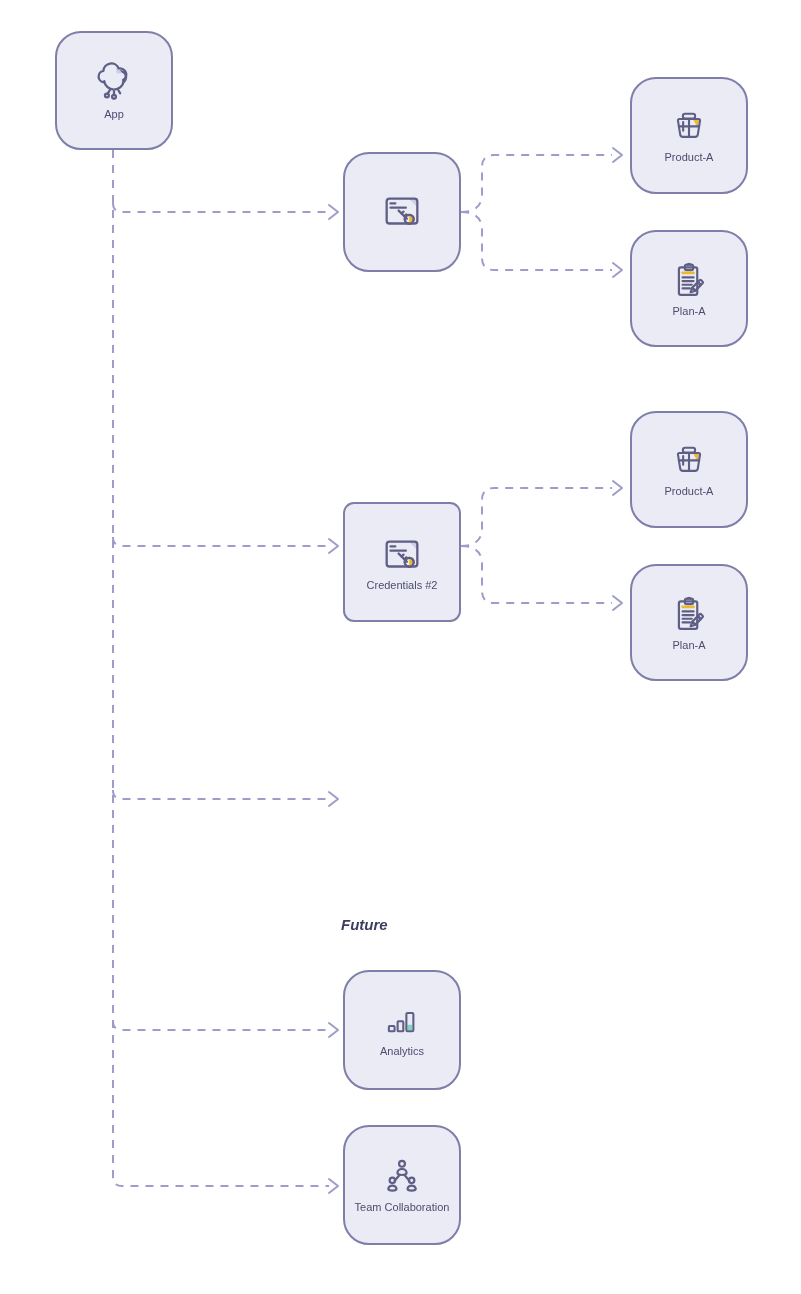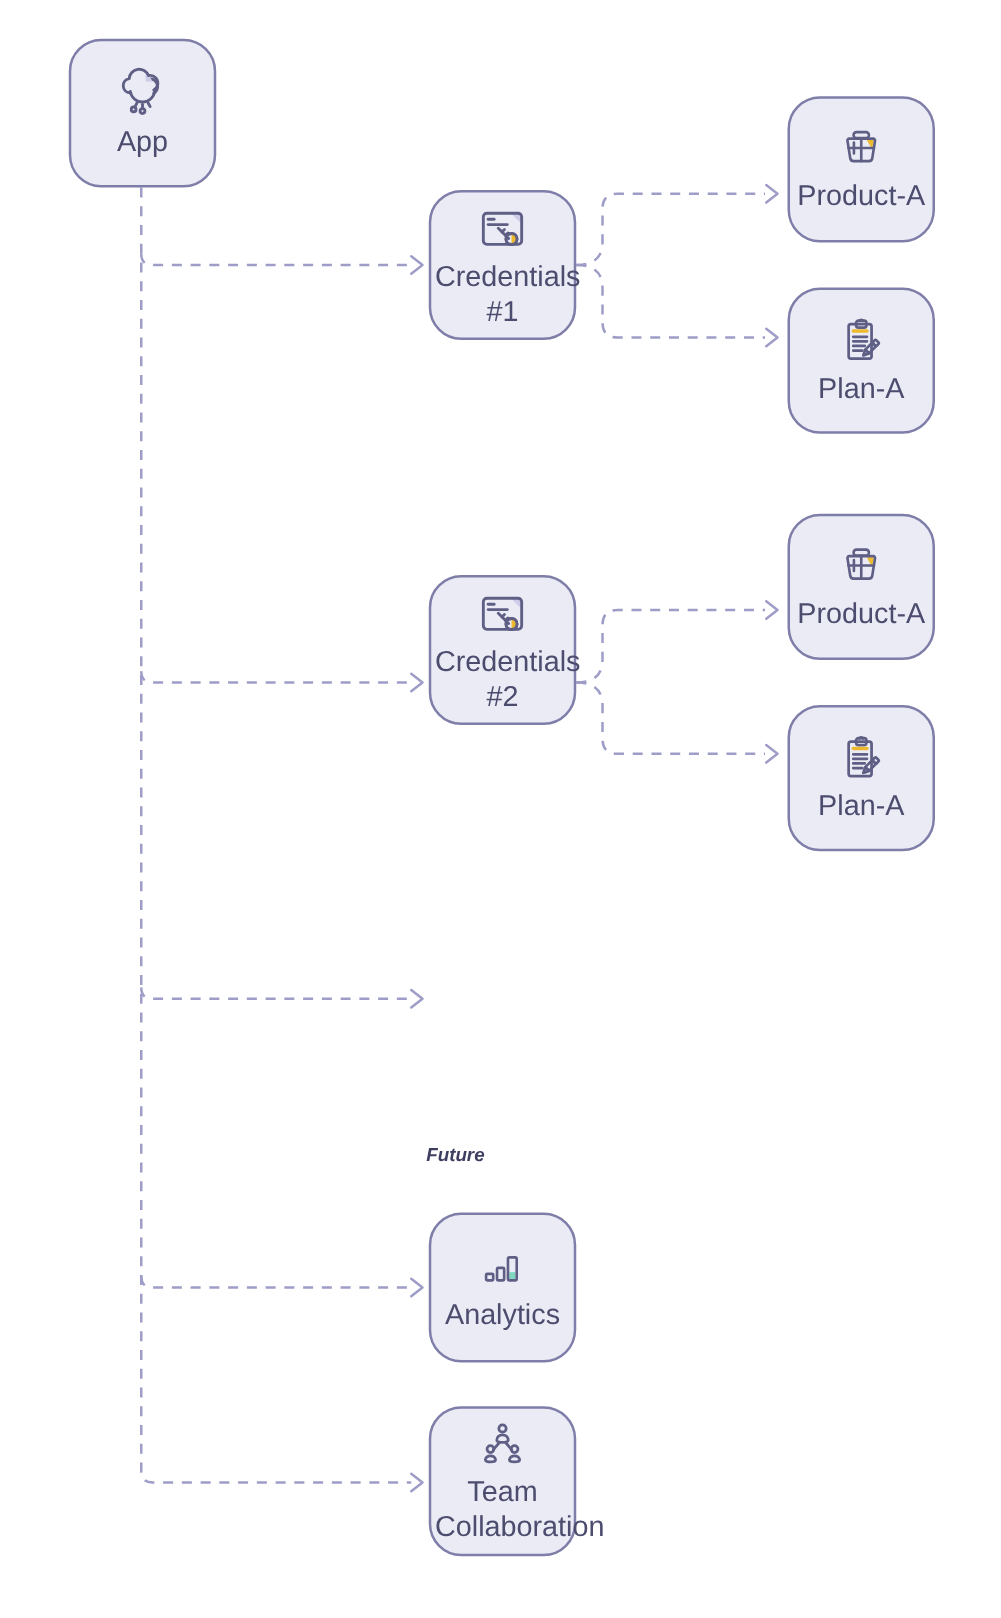--- a/index.html
+++ b/index.html
@@ -9,34 +9,34 @@
   }
   .edges{position:absolute;left:0;top:0;pointer-events:none;}
   .node{
     position:absolute;box-sizing:border-box;
     width:118px;height:120px;
     background:#ebebf6;border:2px solid #7e7ea9;border-radius:26px;
     display:flex;flex-direction:column;align-items:center;justify-content:center;
     gap:1px;
   }
   .node-label{
-    font-size:23px;color:#4c4c6e;text-align:center;line-height:1.18;
+    font-size:11px;color:#4c4c6e;text-align:center;line-height:1.18;
     max-width:108px;
   }
   .node-icon{flex:0 0 auto;display:block;}
   .section-label{
     position:absolute;left:341px;top:916px;
     font-size:15px;font-weight:bold;font-style:italic;color:#3e3e62;
   }
   
   .n-app{left:55px;top:31px;height:119px;}
   .n-cred1{left:343px;top:152px;}
   .n-prod1{left:630px;top:77px;height:117px;}
   .n-plan1{left:630px;top:230px;height:117px;}
-  .n-cred2{left:343px;top:460px;}
+  .n-cred2{left:343px;top:502px;border-radius:11px;}
   .n-prod2{left:630px;top:411px;height:117px;}
   .n-plan2{left:630px;top:564px;height:117px;}
   .n-req{left:343px;top:738px;}
   .n-ana{left:343px;top:970px;}
   .n-team{left:343px;top:1125px;}
   .ic{stroke:#5f5f85;stroke-width:2.4;fill:none;stroke-linecap:round;stroke-linejoin:round;}
 </style>
 </head>
 <body>
 
@@ -92,21 +92,20 @@
       <path d="M31 10h9v9z" fill="#cdcde9" stroke="none"></path>
       <rect class="ic" x="8" y="10" width="32" height="26" rx="3"></rect>
       <path class="ic" stroke-width="2" d="M12 15h5"></path>
       <path class="ic" stroke-width="2.6" d="M12 19.5h16"></path>
       <path class="ic" d="M20.5 22.5l8.6 8.6"></path>
       <path class="ic" d="M23.6 25.6l2-2M26.5 28.5l2-2"></path>
       <circle class="ic" cx="31.5" cy="31.5" r="4.6" fill="#ffffff"></circle>
       <path d="M31.5 26.9a4.6 4.6 0 0 1 0 9.2z" fill="#ecb92f" stroke="none"></path>
       <circle class="ic" cx="31.5" cy="31.5" r="4.6"></circle>
     </svg>
-    <div class="node-label">Credentials #1</div>
   </div>
 
   <div class="node n-prod1">
     <svg class="node-icon" width="42" height="42" viewBox="0 0 48 48">
       <path d="M29 13.5h6.5l-1.6 9z" fill="#ecb92f" stroke="none"></path>
       <rect class="ic" x="17" y="6.5" width="14" height="5.5" rx="2.6" fill="#ffffff"></rect>
       <path class="ic" d="M13 12.5h22a1.6 1.6 0 0 1 1.6 1.9l-2.5 15.8a3.2 3.2 0 0 1-3.2 2.8H17.1a3.2 3.2 0 0 1-3.2-2.8l-2.5-15.8A1.6 1.6 0 0 1 13 12.5z"></path>
       <path class="ic" stroke-width="2" d="M24 12.5V33M12.4 21h23.2M17.3 16v10"></path>
     </svg>
     <div class="node-label">Product-A</div>

